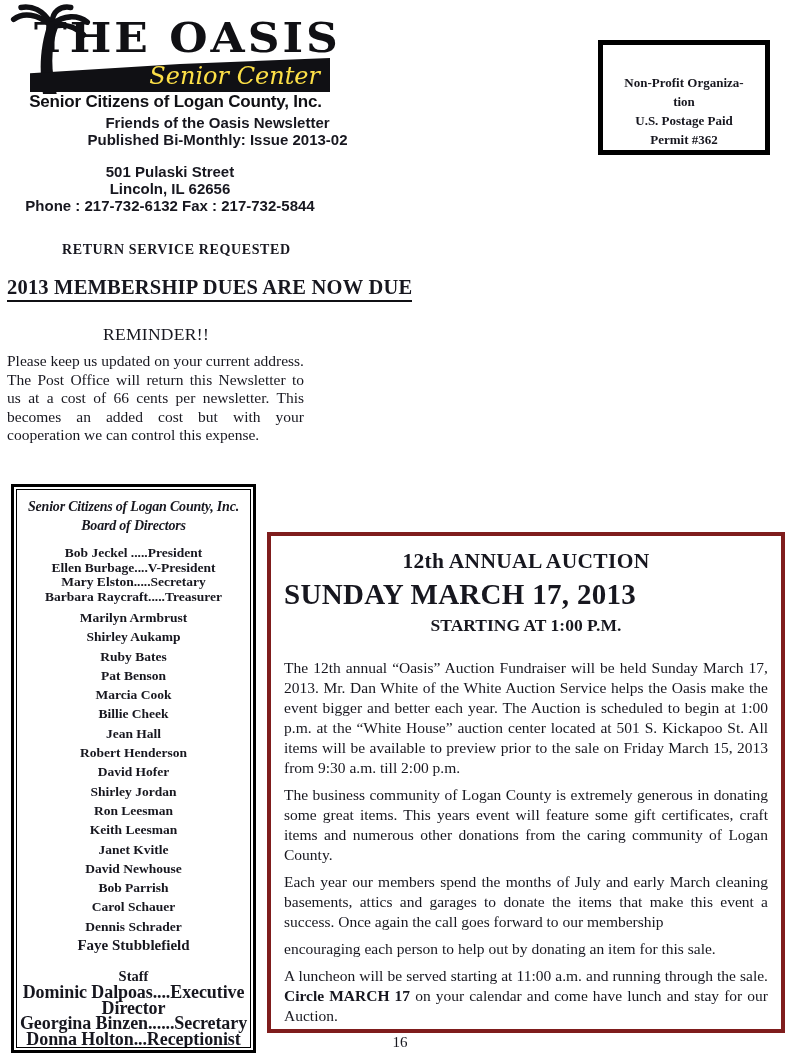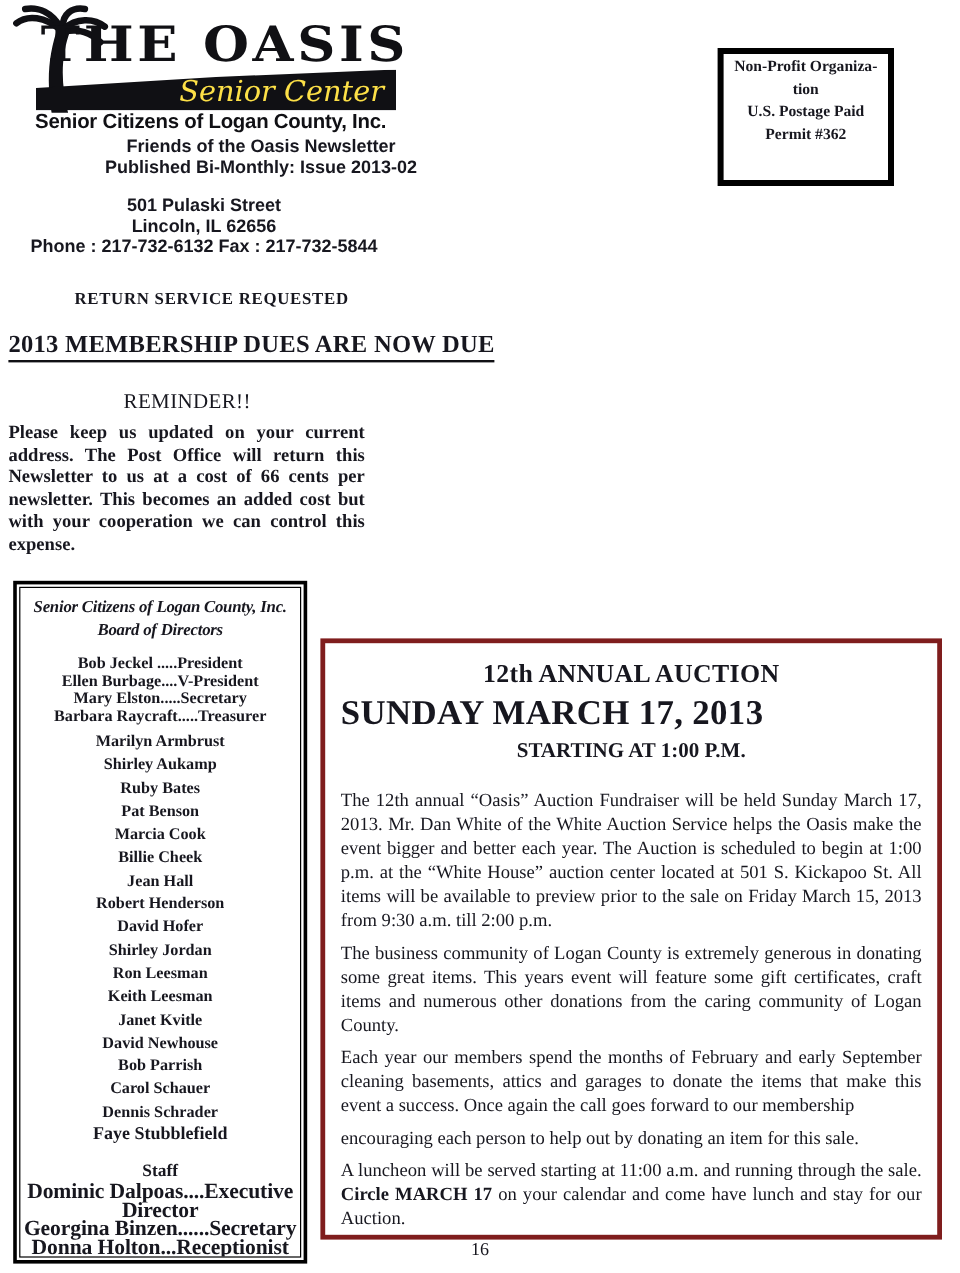--- a/index.html
+++ b/index.html
@@ -34,42 +34,42 @@
     font-family:"Liberation Sans", sans-serif; font-weight:bold;
     font-size:15px; line-height:17px;padding-left:45px;
   }
   .masthead-addr {
     position:absolute; left:0; top:163px; width:340px; text-align:center;
     font-family:"Liberation Sans", sans-serif; font-weight:bold;
     font-size:15px; line-height:17px;
   }
   
   .postage {
-    position:absolute; left:598px; top:40px; width:147px; height:115px;
+    position:absolute; left:598px; top:40px; width:172px; height:115px;
     border:5px solid #000; box-sizing:border-box; background:#fff;
-    text-align:center; padding-top:0;
+    text-align:center; padding-top:28px;
   }
   .postage-line { font-weight:bold; font-size:13px; line-height:19px; }
   
   .return-service {
     position:absolute; left:62px; top:242px;
     font-weight:bold; font-size:14px; letter-spacing:0.6px; white-space:nowrap;
   }
   .dues-heading {
     position:absolute; left:7px; top:276px; white-space:nowrap;
     font-weight:bold; font-size:20.5px; letter-spacing:0.2px;
     border-bottom:2.5px solid #101014; padding-bottom:1px;
   }
   .reminder-heading {
     position:absolute; left:0; top:324px; width:312px; text-align:center;
     font-size:17.5px; letter-spacing:0.3px;
   }
   .reminder-body {
     position:absolute; left:7px; top:352px; width:297px;
-    font-size:15.5px; line-height:18.6px; text-align:justify;font-weight:bold;
+    font-size:15.5px; line-height:18.6px; text-align:justify;
   }
   
   .board { position:absolute; left:11px; top:484px; width:245px; height:569px;
     border:3px solid #000; box-sizing:border-box; background:#fff; }
   .board-inner { position:absolute; left:2px; top:2px; right:2px; bottom:2px;
     border:1px solid #000; text-align:center; padding-top:7px; overflow:hidden; }
   .board-title { font-weight:bold; font-style:italic; font-size:14px;
     line-height:19px; letter-spacing:-0.2px; }
   .officers { margin-top:11px; }
   .officer-item { font-weight:bold; font-size:13.5px; line-height:14.5px; }
@@ -180,20 +180,20 @@
       </div>
     </div>
   </div>
 
   <div class="auction">
     <div class="auction-h1">12th ANNUAL AUCTION</div>
     <div class="auction-h2">SUNDAY MARCH 17, 2013</div>
     <div class="auction-h3">STARTING AT 1:00 P.M.</div>
     <p class="first">The 12th annual “Oasis” Auction Fundraiser will be held Sunday March 17, 2013. Mr. Dan White of the White Auction Service helps the Oasis make the event bigger and better each year. The Auction is scheduled to begin at 1:00 p.m. at the “White House” auction center located at 501 S. Kickapoo St. All items will be available to preview prior to the sale on Friday March 15, 2013 from 9:30 a.m. till 2:00 p.m.</p>
     <p>The business community of Logan County is extremely generous in donating some great items. This years event will feature some gift certificates, craft items and numerous other donations from the caring community of Logan County.</p>
-    <p>Each year our members spend the months of February and early September  cleaning basements, attics and garages to donate the items that make this event a success. Once again the call goes forward to our membership</p>
+    <p>Each year our members spend the months of July and early March  cleaning basements, attics and garages to donate the items that make this event a success. Once again the call goes forward to our membership</p>
     <p>encouraging each person to help out by donating an item for this sale.</p>
     <p><span>A luncheon will be served starting at 11:00 a.m. and running through the sale. </span><b>Circle MARCH 17</b><span>  on your calendar and come have lunch and stay for our Auction.</span></p>
   </div>
 
   <div class="page-number">16</div>
 
 </div>
 
 </body></html>

